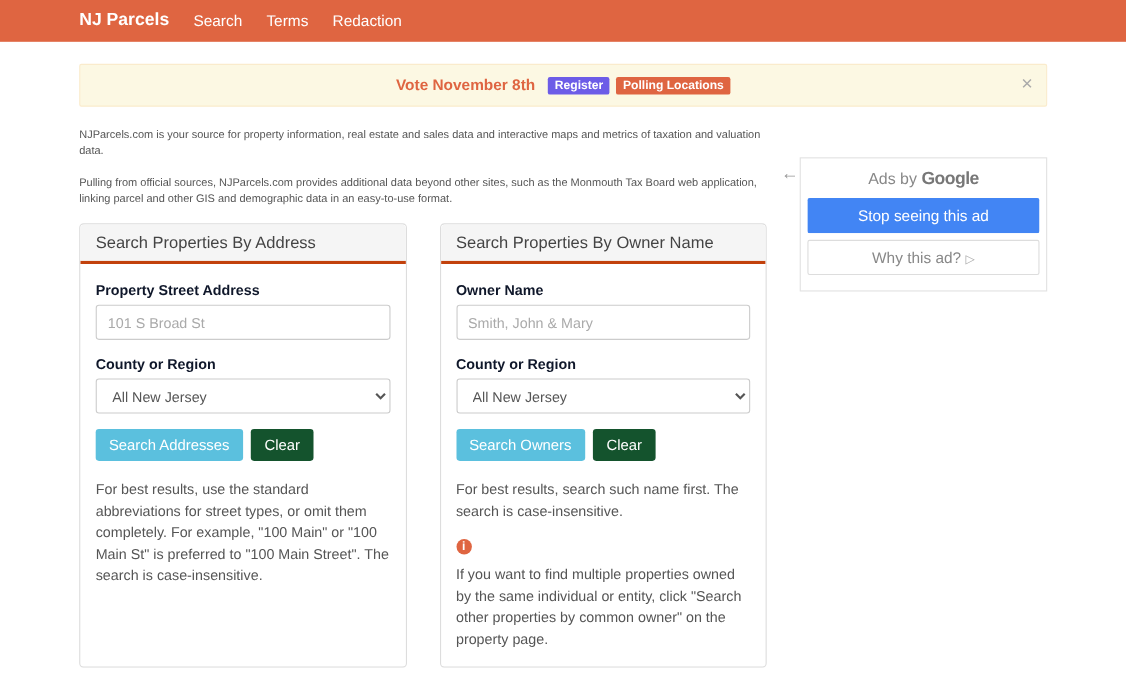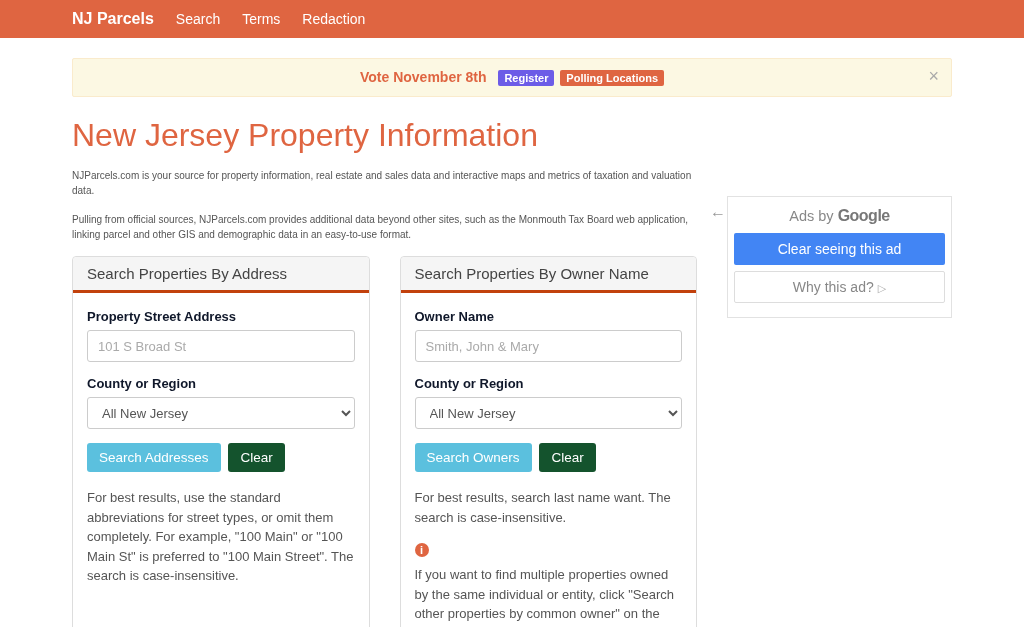--- a/index.html
+++ b/index.html
@@ -223,21 +223,20 @@
 
 <div class="container">
 
   <div class="alert">
     <span class="alert-text">Vote November 8th</span>
     <a href="#" class="badge badge-register">Register</a>
     <a href="#" class="badge badge-poll">Polling Locations</a>
     <button class="alert-close">×</button>
   </div>
 
-  <h1 class="page-title">New Jersey Property Information</h1>
 
   <div class="row">
     <div class="left-col">
       <div class="intro">
         <p>NJParcels.com is your source for property information, real estate and sales data and interactive maps and metrics of taxation and valuation data.</p>
         <p>Pulling from official sources, NJParcels.com provides additional data beyond other sites, such as the Monmouth Tax Board web application, linking parcel and other GIS and demographic data in an easy-to-use format.</p>
       </div>
 
       <div class="panels">
 
@@ -269,35 +268,35 @@
               <input type="text" class="form-control" placeholder="Smith, John &amp; Mary" style="">
             </div>
             <div class="form-group">
               <label class="form-label">County or Region</label>
               <select class="form-control">
                 <option>All New Jersey</option>
               </select>
             </div>
             <button class="btn btn-info">Search Owners</button>
             <button class="btn btn-warning">Clear</button>
-            <p class="help-text">For best results, search last name want. The search is case-insensitive.</p>
+            <p class="help-text">For best results, search such name first. The search is case-insensitive.</p>
             <span class="info-icon">i</span>
             <p class="help-text" style="margin-top:4px;">If you want to find multiple properties owned by the same individual or entity, click "Search other properties by common owner" on the property page.</p>
           </div>
         </div>
       </div>
     </div>
 
     <div class="right-col">
       <div style="height:28px;"></div>
       <div class="ad-box">
         <span class="ad-back">←</span>
         <div class="ad-head">
           <span>Ads by </span><span class="google">Google</span>
         </div>
-        <div class="ad-btn ad-stop">Clear seeing this ad</div>
+        <div class="ad-btn ad-stop">Stop seeing this ad</div>
         <div class="ad-btn ad-why">
           <span>Why this ad?</span><span class="tri">▷</span>
         </div>
       </div>
     </div>
   </div>
 </div>
 
 </body></html>

